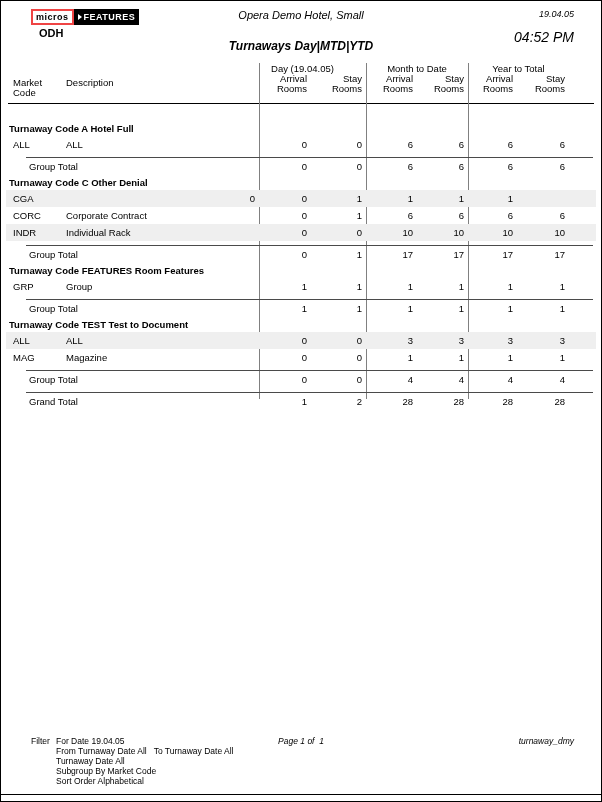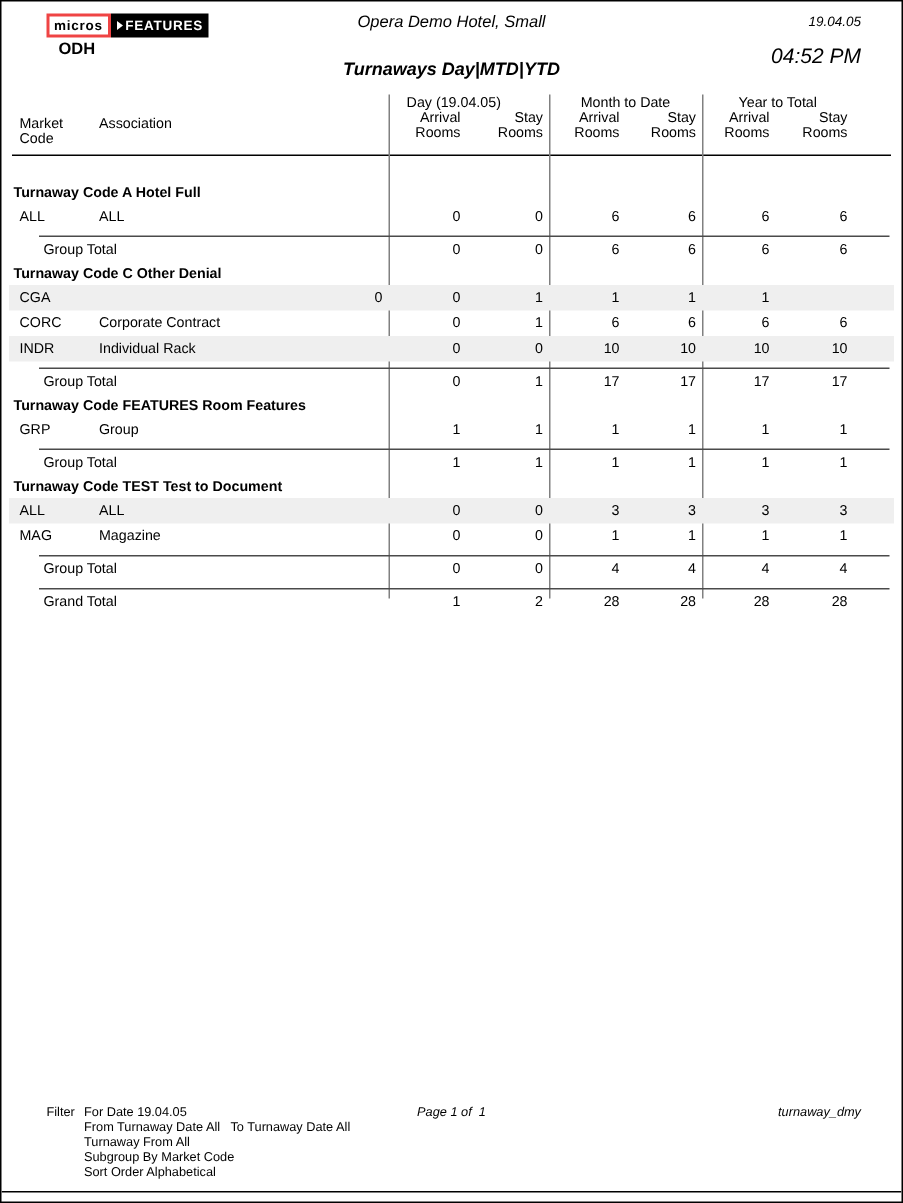--- a/index.html
+++ b/index.html
@@ -71,21 +71,21 @@
   <div class="rpt-date">19.04.05</div>
   <div class="rpt-time">04:52 PM</div>
   <div class="rpt-title">Turnaways Day|MTD|YTD</div>
 
   <div class="thead">
     <div class="grp-label grp-day">Day (19.04.05)</div>
     <div class="grp-label grp-mtd">Month to Date</div>
     <div class="grp-label grp-ytd">Year to Total</div>
     <div class="sub-row">
         <div class="cell mc">Market Code</div>
-        <div class="cell desc">Association</div>
+        <div class="cell desc">Description</div>
         <div class="cell">
           <div class="">Arrival</div>
           <div class="">Rooms</div>
         </div>
         <div class="cell">
           <div class="">Stay</div>
           <div class="">Rooms</div>
         </div>
         <div class="cell">
           <div class="">Arrival</div>
@@ -235,21 +235,21 @@
         <div class="num">28</div>
         <div class="num">28</div>
       </div>
     </div>
 
   <div class="footer">
     <div class="filter-label">Filter</div>
     <div class="filter-lines">
       <div class="filter-line">For Date 19.04.05</div>
       <div class="filter-line">From Turnaway Date All   To Turnaway Date All</div>
-      <div class="filter-line">Turnaway From All</div>
+      <div class="filter-line">Turnaway Date All</div>
       <div class="filter-line">Subgroup By Market Code</div>
       <div class="filter-line">Sort Order Alphabetical</div>
     </div>
     <div class="page-info">Page 1 of  1</div>
     <div class="report-file">turnaway_dmy</div>
   </div>
   <div class="bottom-rule"></div>
 
 </div>
 

